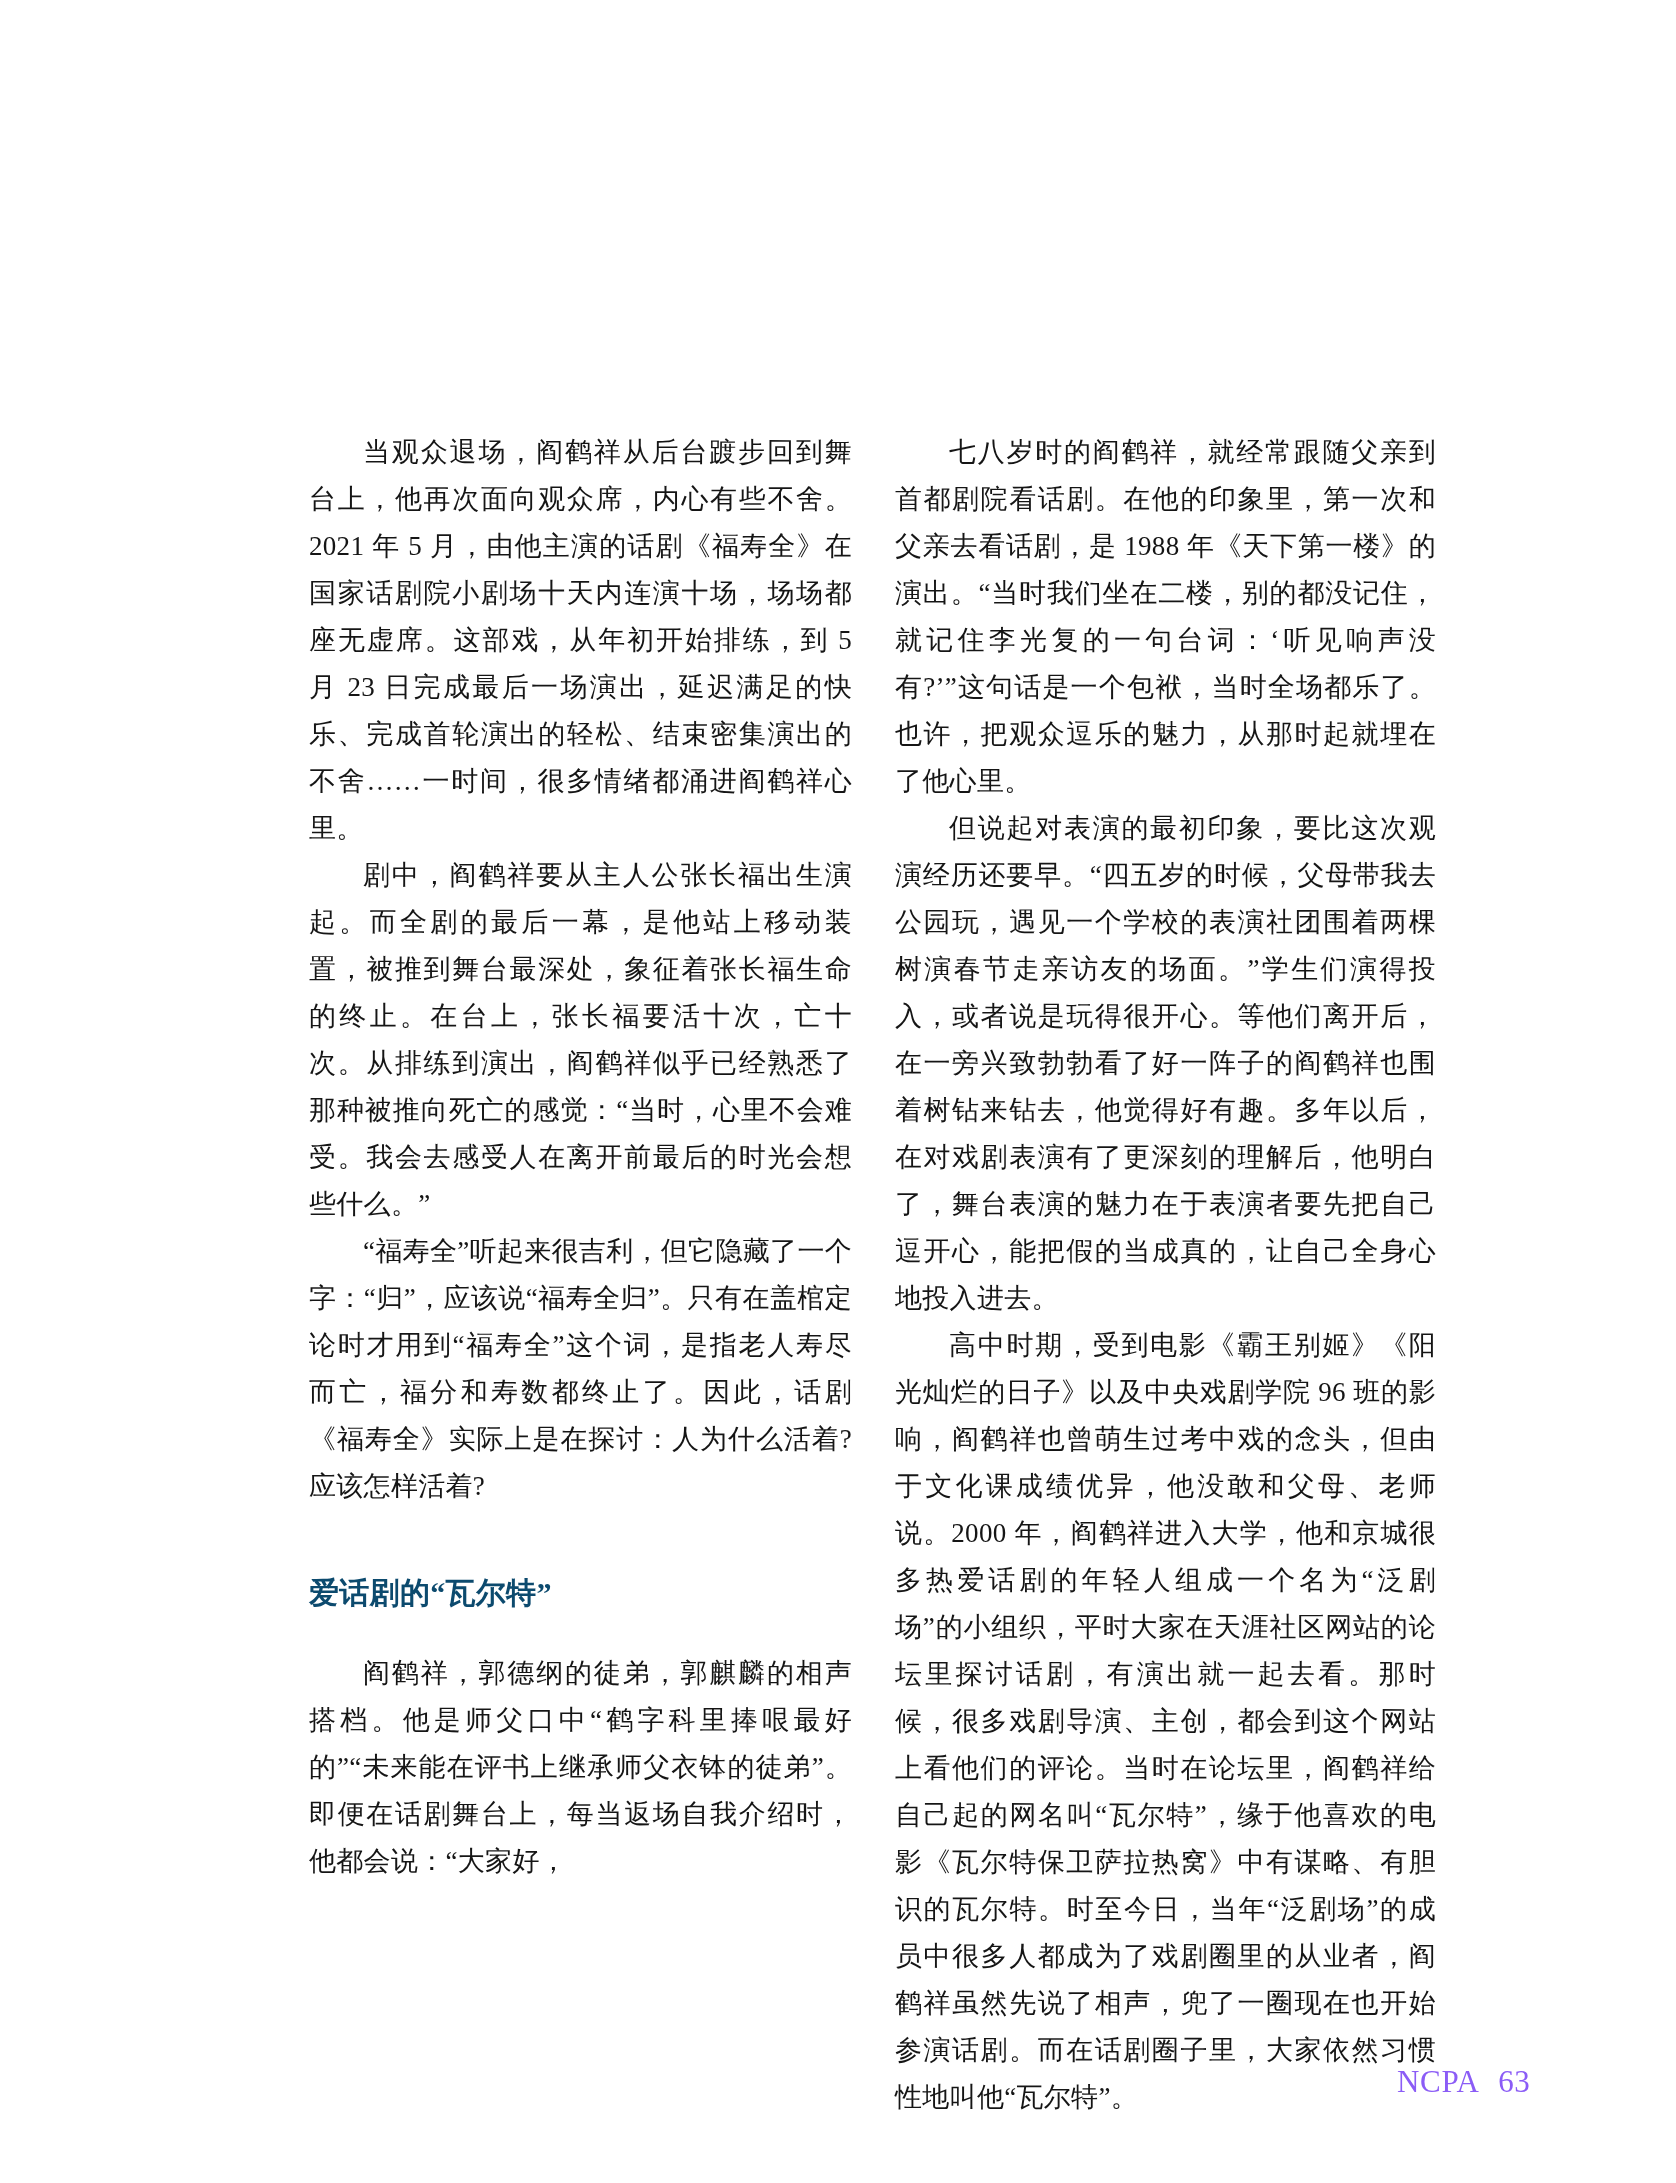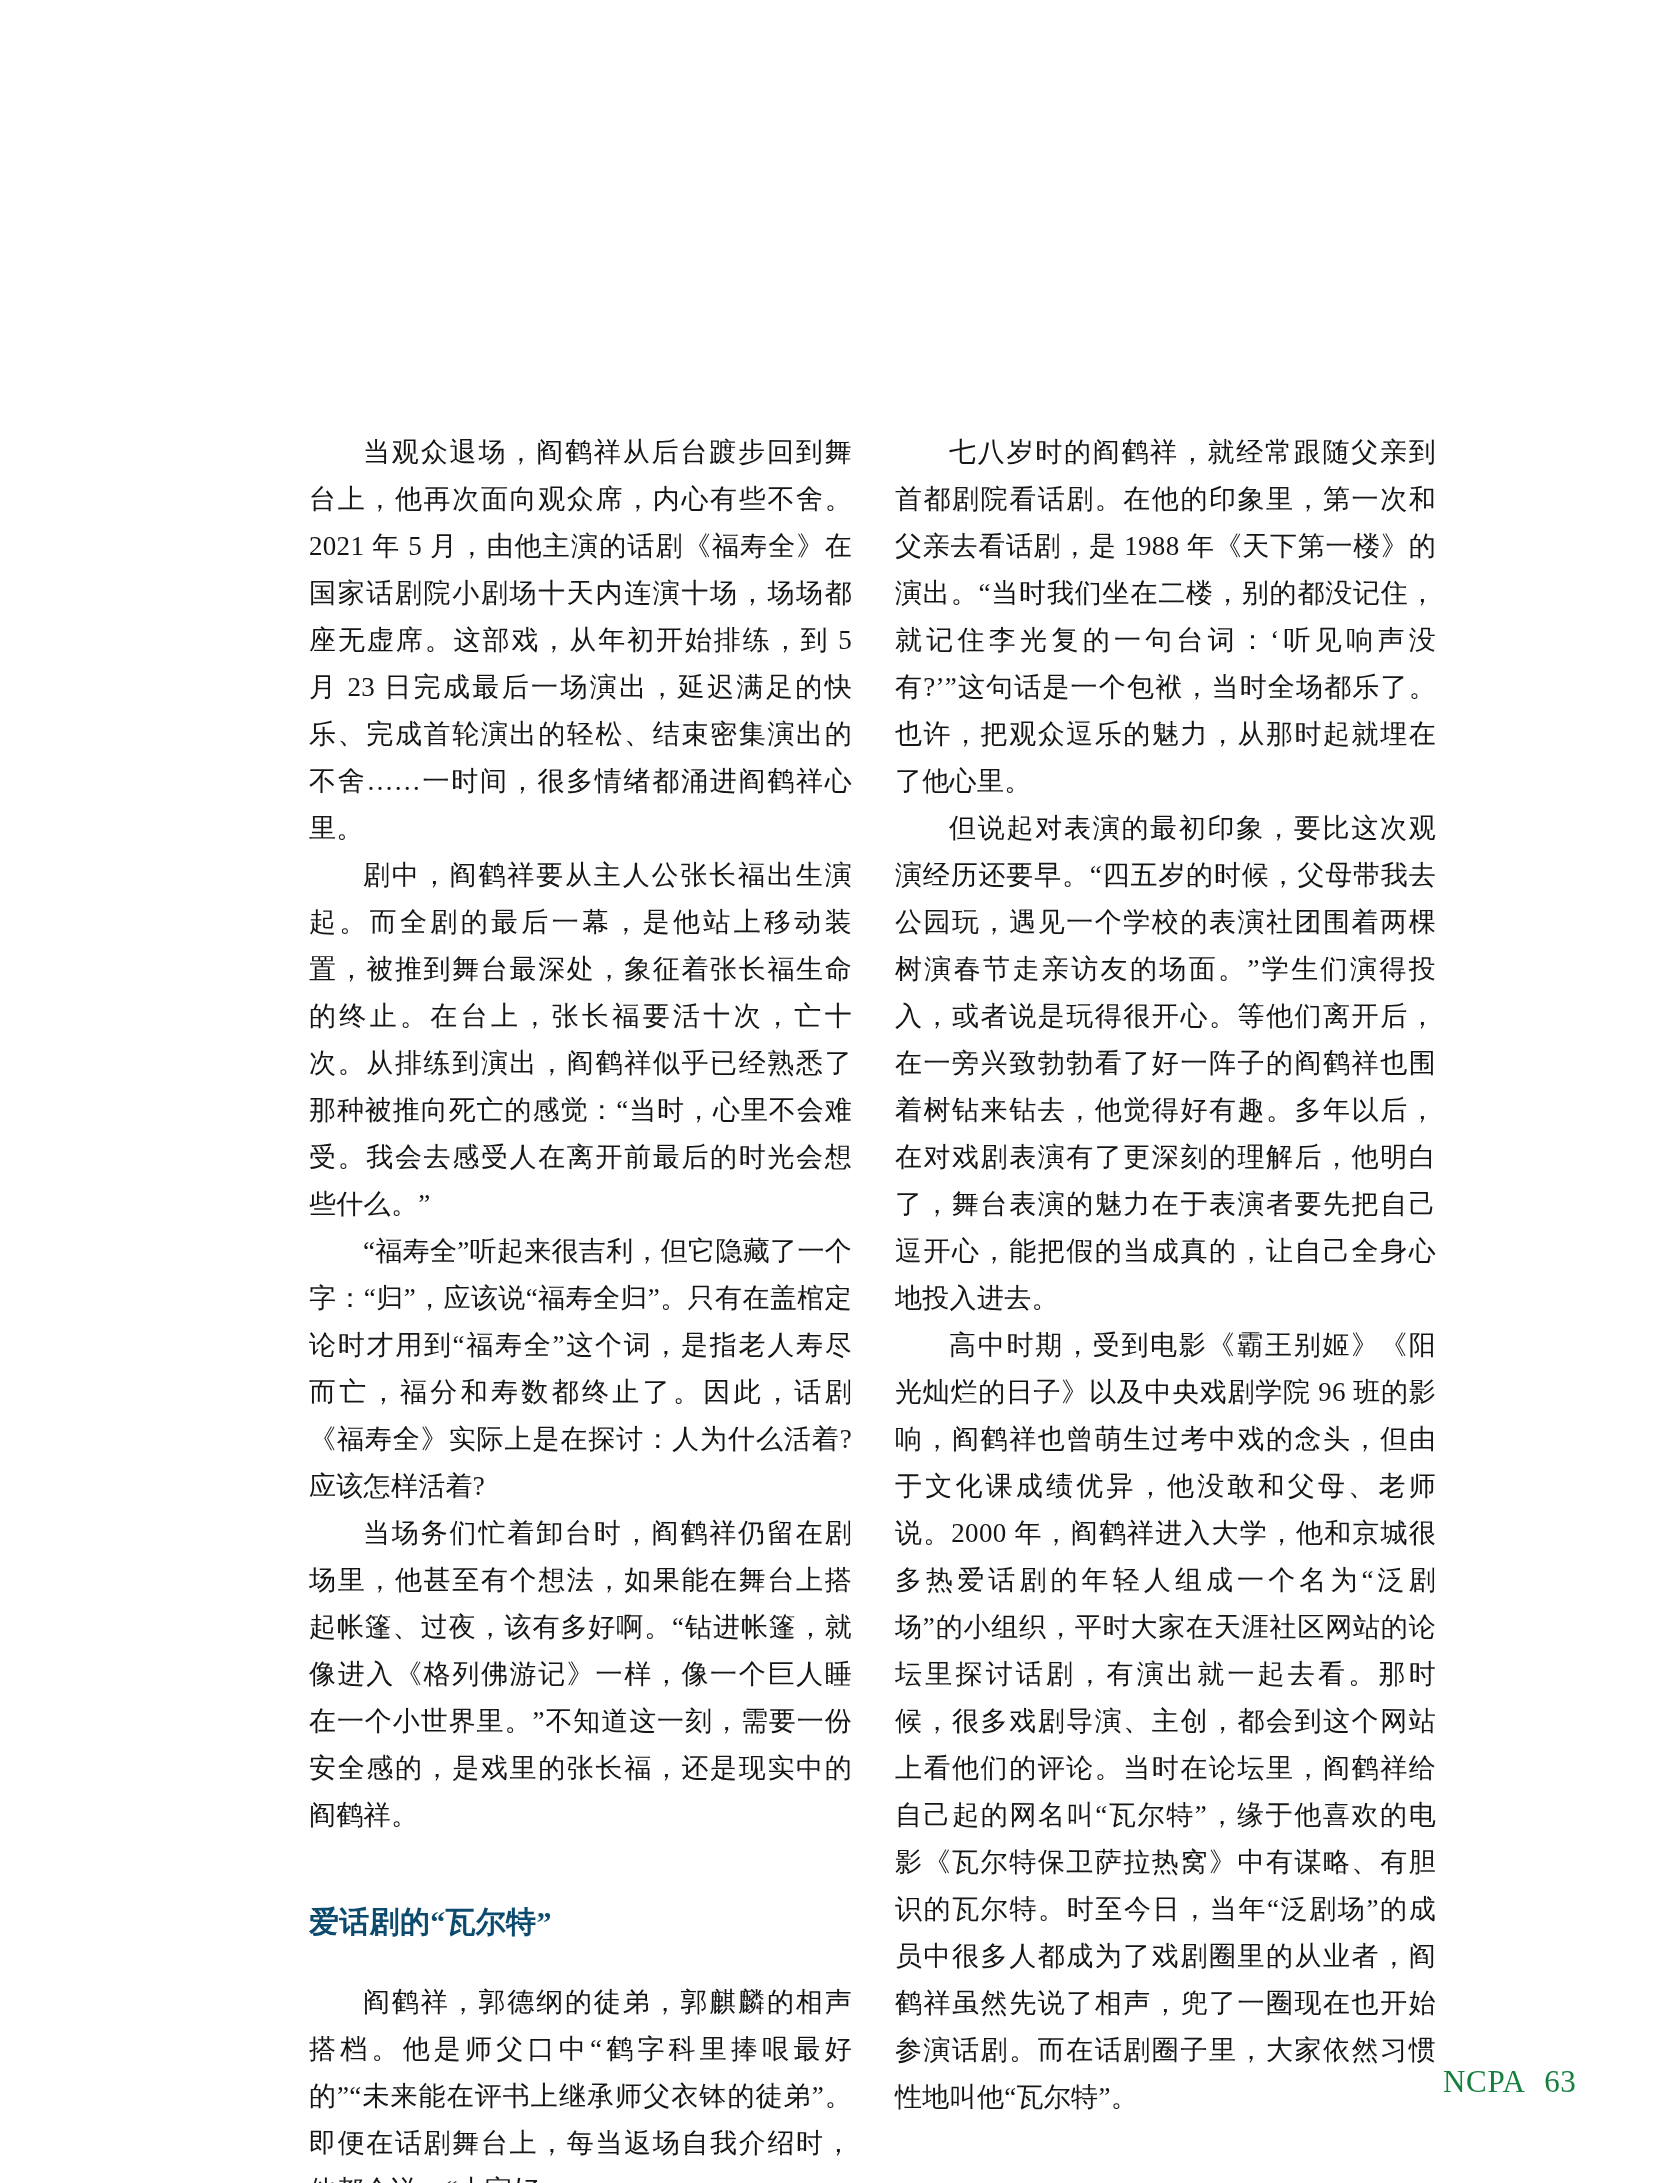--- a/index.html
+++ b/index.html
@@ -46,42 +46,41 @@
     font-size: 30px;
     line-height: 34px;
     font-weight: bold;
     color: #0c4a6e;
     margin: 66px 0 40px 0;
     text-align: left;
     text-indent: 0;
   }
   .page-footer {
     position: absolute;
-    left: 1426px;
+    left: 1380px;
     top: 2065px;
     font-size: 31px;
     line-height: 34px;
-    color: #15803d;
+    color: #8b5cf6;
     letter-spacing: 0.7px;
     white-space: nowrap;
   }
   .page-footer .footer-num {
     margin-left: 18.5px;
   }
 </style>
 </head>
 <body>
 
 <div class="page">
 
   <div class="column column-left">
     <p class="indent">当观众退场，阎鹤祥从后台踱步回到舞台上，他再次面向观众席，内心有些不舍。2021 年 5 月，由他主演的话剧《福寿全》在国家话剧院小剧场十天内连演十场，场场都座无虚席。这部戏，从年初开始排练，到 5 月 23 日完成最后一场演出，延迟满足的快乐、完成首轮演出的轻松、结束密集演出的不舍……一时间，很多情绪都涌进阎鹤祥心里。</p>
     <p class="indent">剧中，阎鹤祥要从主人公张长福出生演起。而全剧的最后一幕，是他站上移动装置，被推到舞台最深处，象征着张长福生命的终止。在台上，张长福要活十次，亡十次。从排练到演出，阎鹤祥似乎已经熟悉了那种被推向死亡的感觉：“当时，心里不会难受。我会去感受人在离开前最后的时光会想些什么。”</p>
     <p class="indent">“福寿全”听起来很吉利，但它隐藏了一个字：“归”，应该说“福寿全归”。只有在盖棺定论时才用到“福寿全”这个词，是指老人寿尽而亡，福分和寿数都终止了。因此，话剧《福寿全》实际上是在探讨：人为什么活着? 应该怎样活着?</p>
-    <p class="indent">当场务们忙着卸台时，阎鹤祥仍留在剧场里，他甚至有个想法，如果能在舞台上搭起帐篷、过夜，该有多好啊。“钻进帐篷，就像进入《格列佛游记》一样，像一个巨人睡在一个小世界里。”不知道这一刻，需要一份安全感的，是戏里的张长福，还是现实中的阎鹤祥。</p>
     <h2 class="section-heading">爱话剧的“瓦尔特”</h2>
     <p class="indent">阎鹤祥，郭德纲的徒弟，郭麒麟的相声搭档。他是师父口中“鹤字科里捧哏最好的”“未来能在评书上继承师父衣钵的徒弟”。即便在话剧舞台上，每当返场自我介绍时，他都会说：“大家好，</p>
   </div>
 
   <div class="column column-right">
     <p class="indent">七八岁时的阎鹤祥，就经常跟随父亲到首都剧院看话剧。在他的印象里，第一次和父亲去看话剧，是 1988 年《天下第一楼》的演出。“当时我们坐在二楼，别的都没记住，就记住李光复的一句台词：‘听见响声没有?’”这句话是一个包袱，当时全场都乐了。也许，把观众逗乐的魅力，从那时起就埋在了他心里。</p>
     <p class="indent">但说起对表演的最初印象，要比这次观演经历还要早。“四五岁的时候，父母带我去公园玩，遇见一个学校的表演社团围着两棵树演春节走亲访友的场面。”学生们演得投入，或者说是玩得很开心。等他们离开后，在一旁兴致勃勃看了好一阵子的阎鹤祥也围着树钻来钻去，他觉得好有趣。多年以后，在对戏剧表演有了更深刻的理解后，他明白了，舞台表演的魅力在于表演者要先把自己逗开心，能把假的当成真的，让自己全身心地投入进去。</p>
     <p class="indent">高中时期，受到电影《霸王别姬》《阳光灿烂的日子》以及中央戏剧学院 96 班的影响，阎鹤祥也曾萌生过考中戏的念头，但由于文化课成绩优异，他没敢和父母、老师说。2000 年，阎鹤祥进入大学，他和京城很多热爱话剧的年轻人组成一个名为“泛剧场”的小组织，平时大家在天涯社区网站的论坛里探讨话剧，有演出就一起去看。那时候，很多戏剧导演、主创，都会到这个网站上看他们的评论。当时在论坛里，阎鹤祥给自己起的网名叫“瓦尔特”，缘于他喜欢的电影《瓦尔特保卫萨拉热窝》中有谋略、有胆识的瓦尔特。时至今日，当年“泛剧场”的成员中很多人都成为了戏剧圈里的从业者，阎鹤祥虽然先说了相声，兜了一圈现在也开始参演话剧。而在话剧圈子里，大家依然习惯性地叫他“瓦尔特”。</p>
   </div>
 

